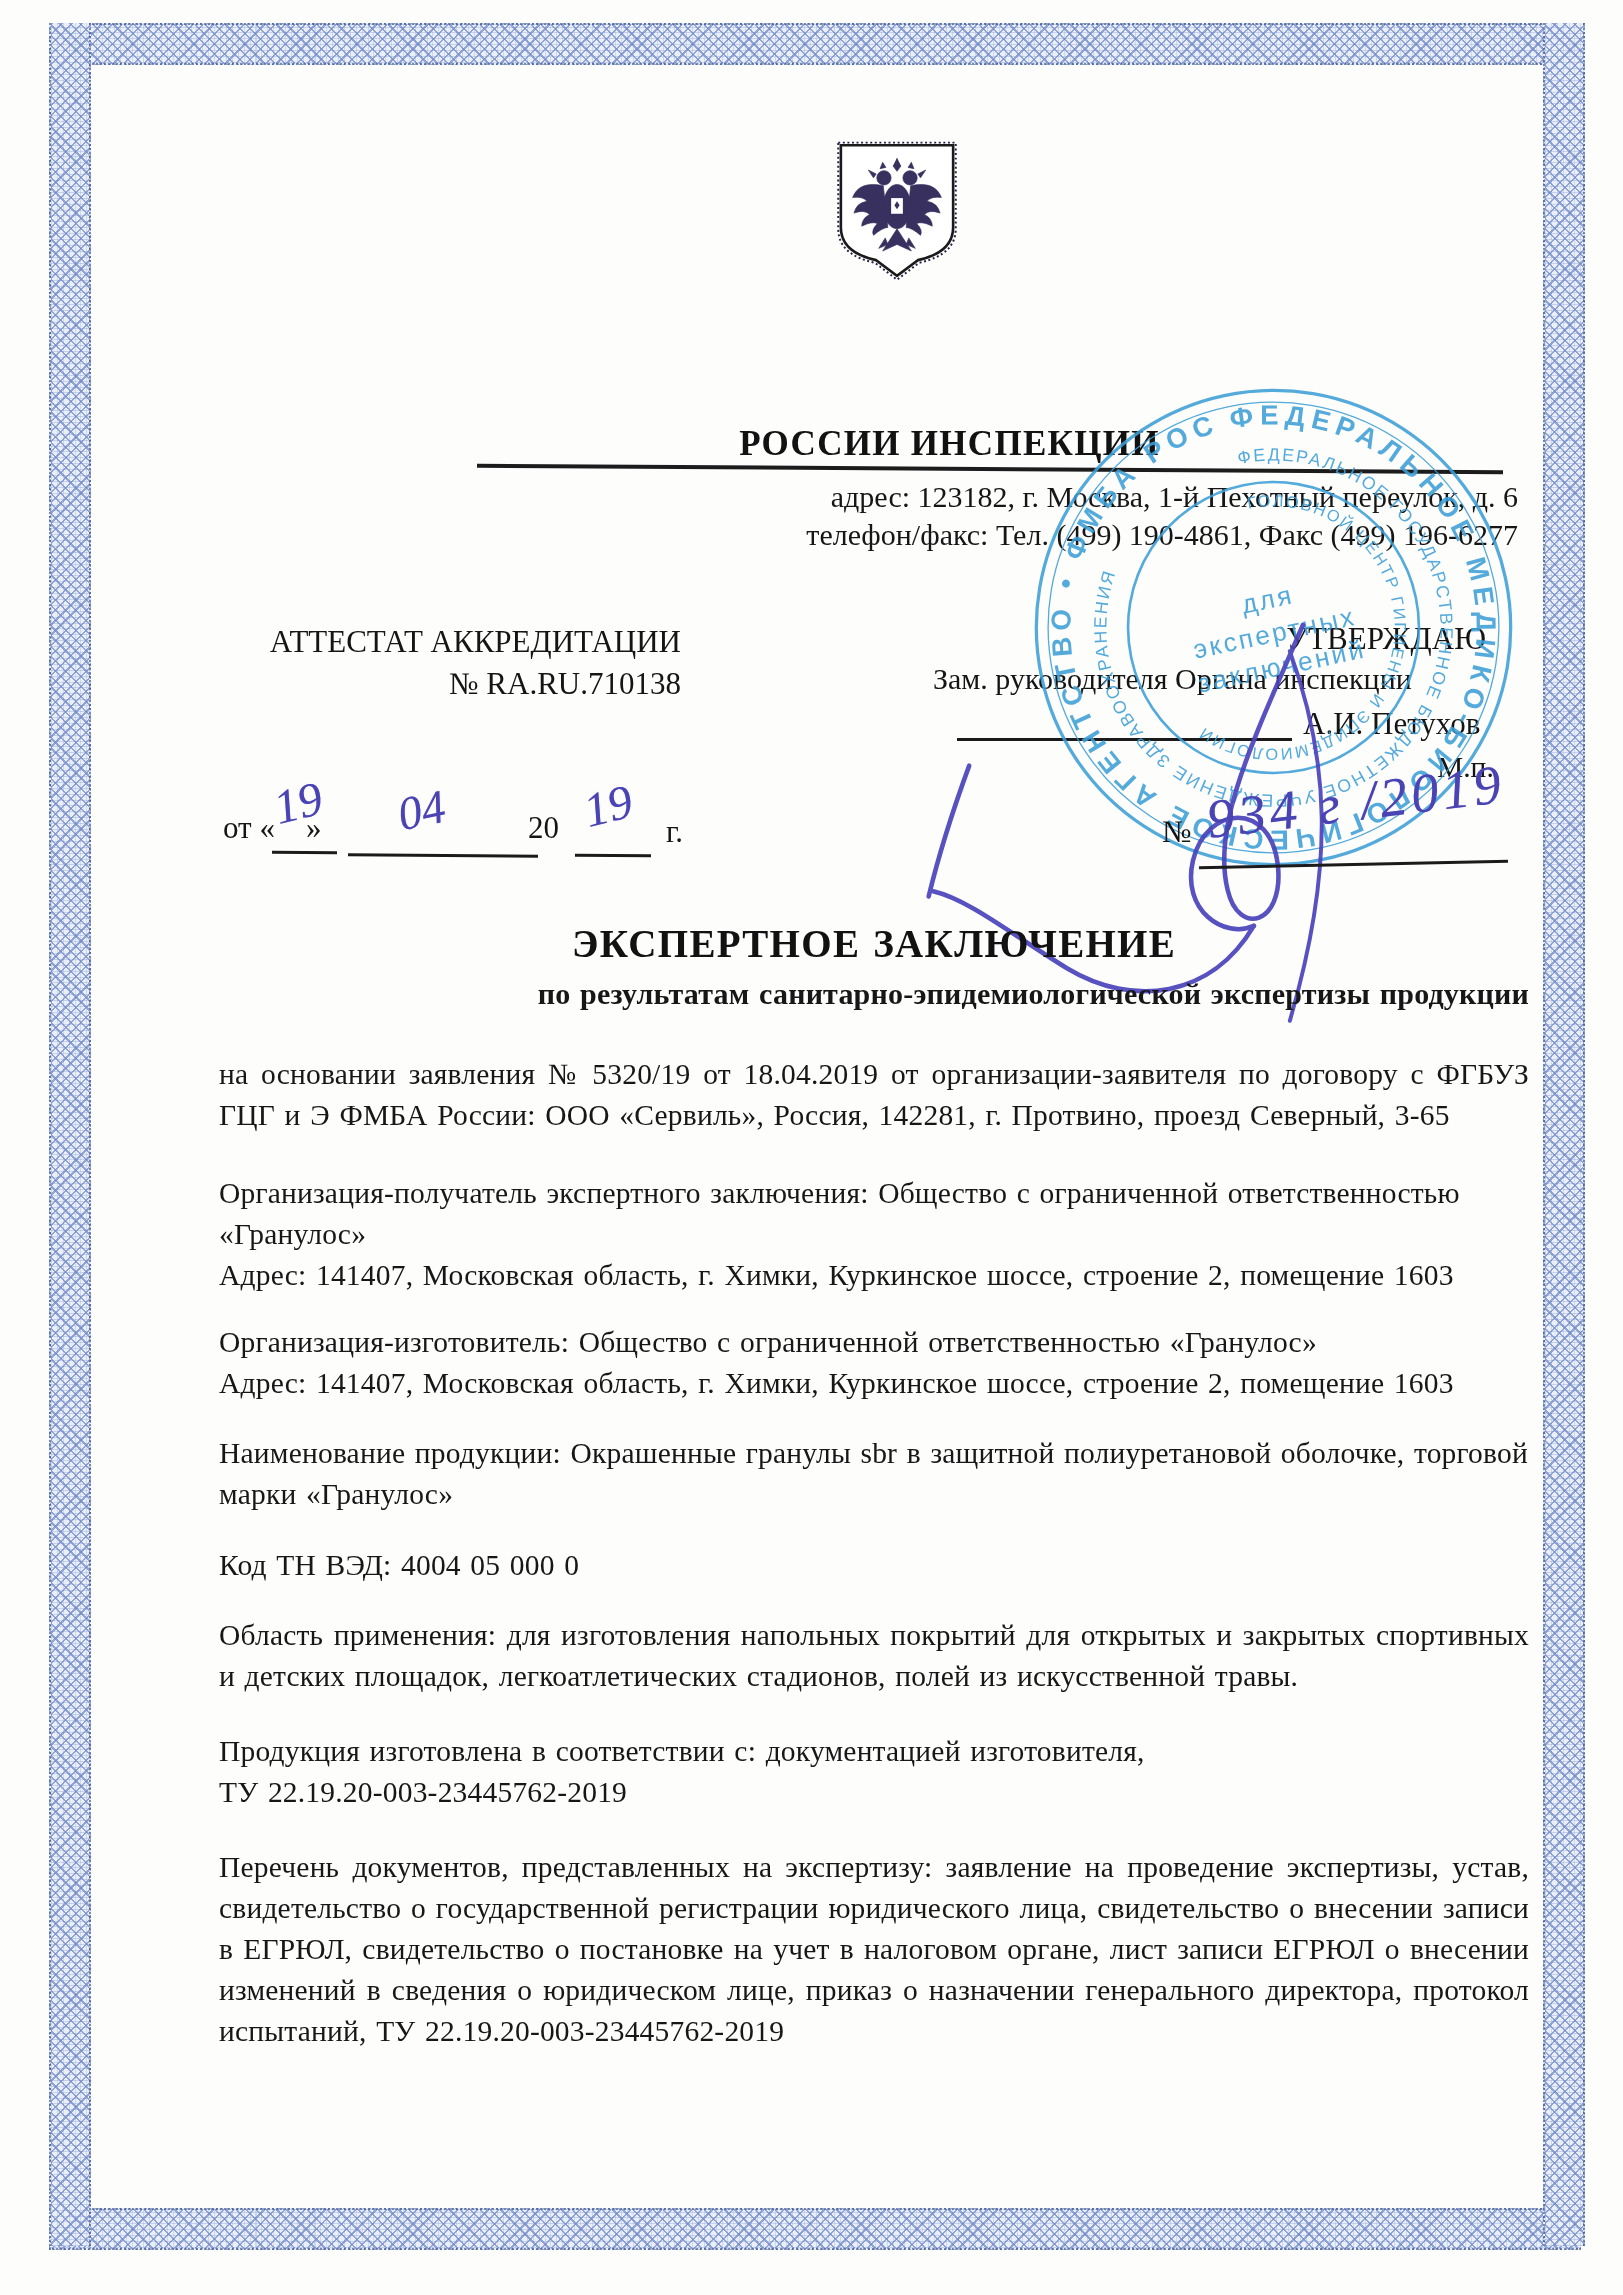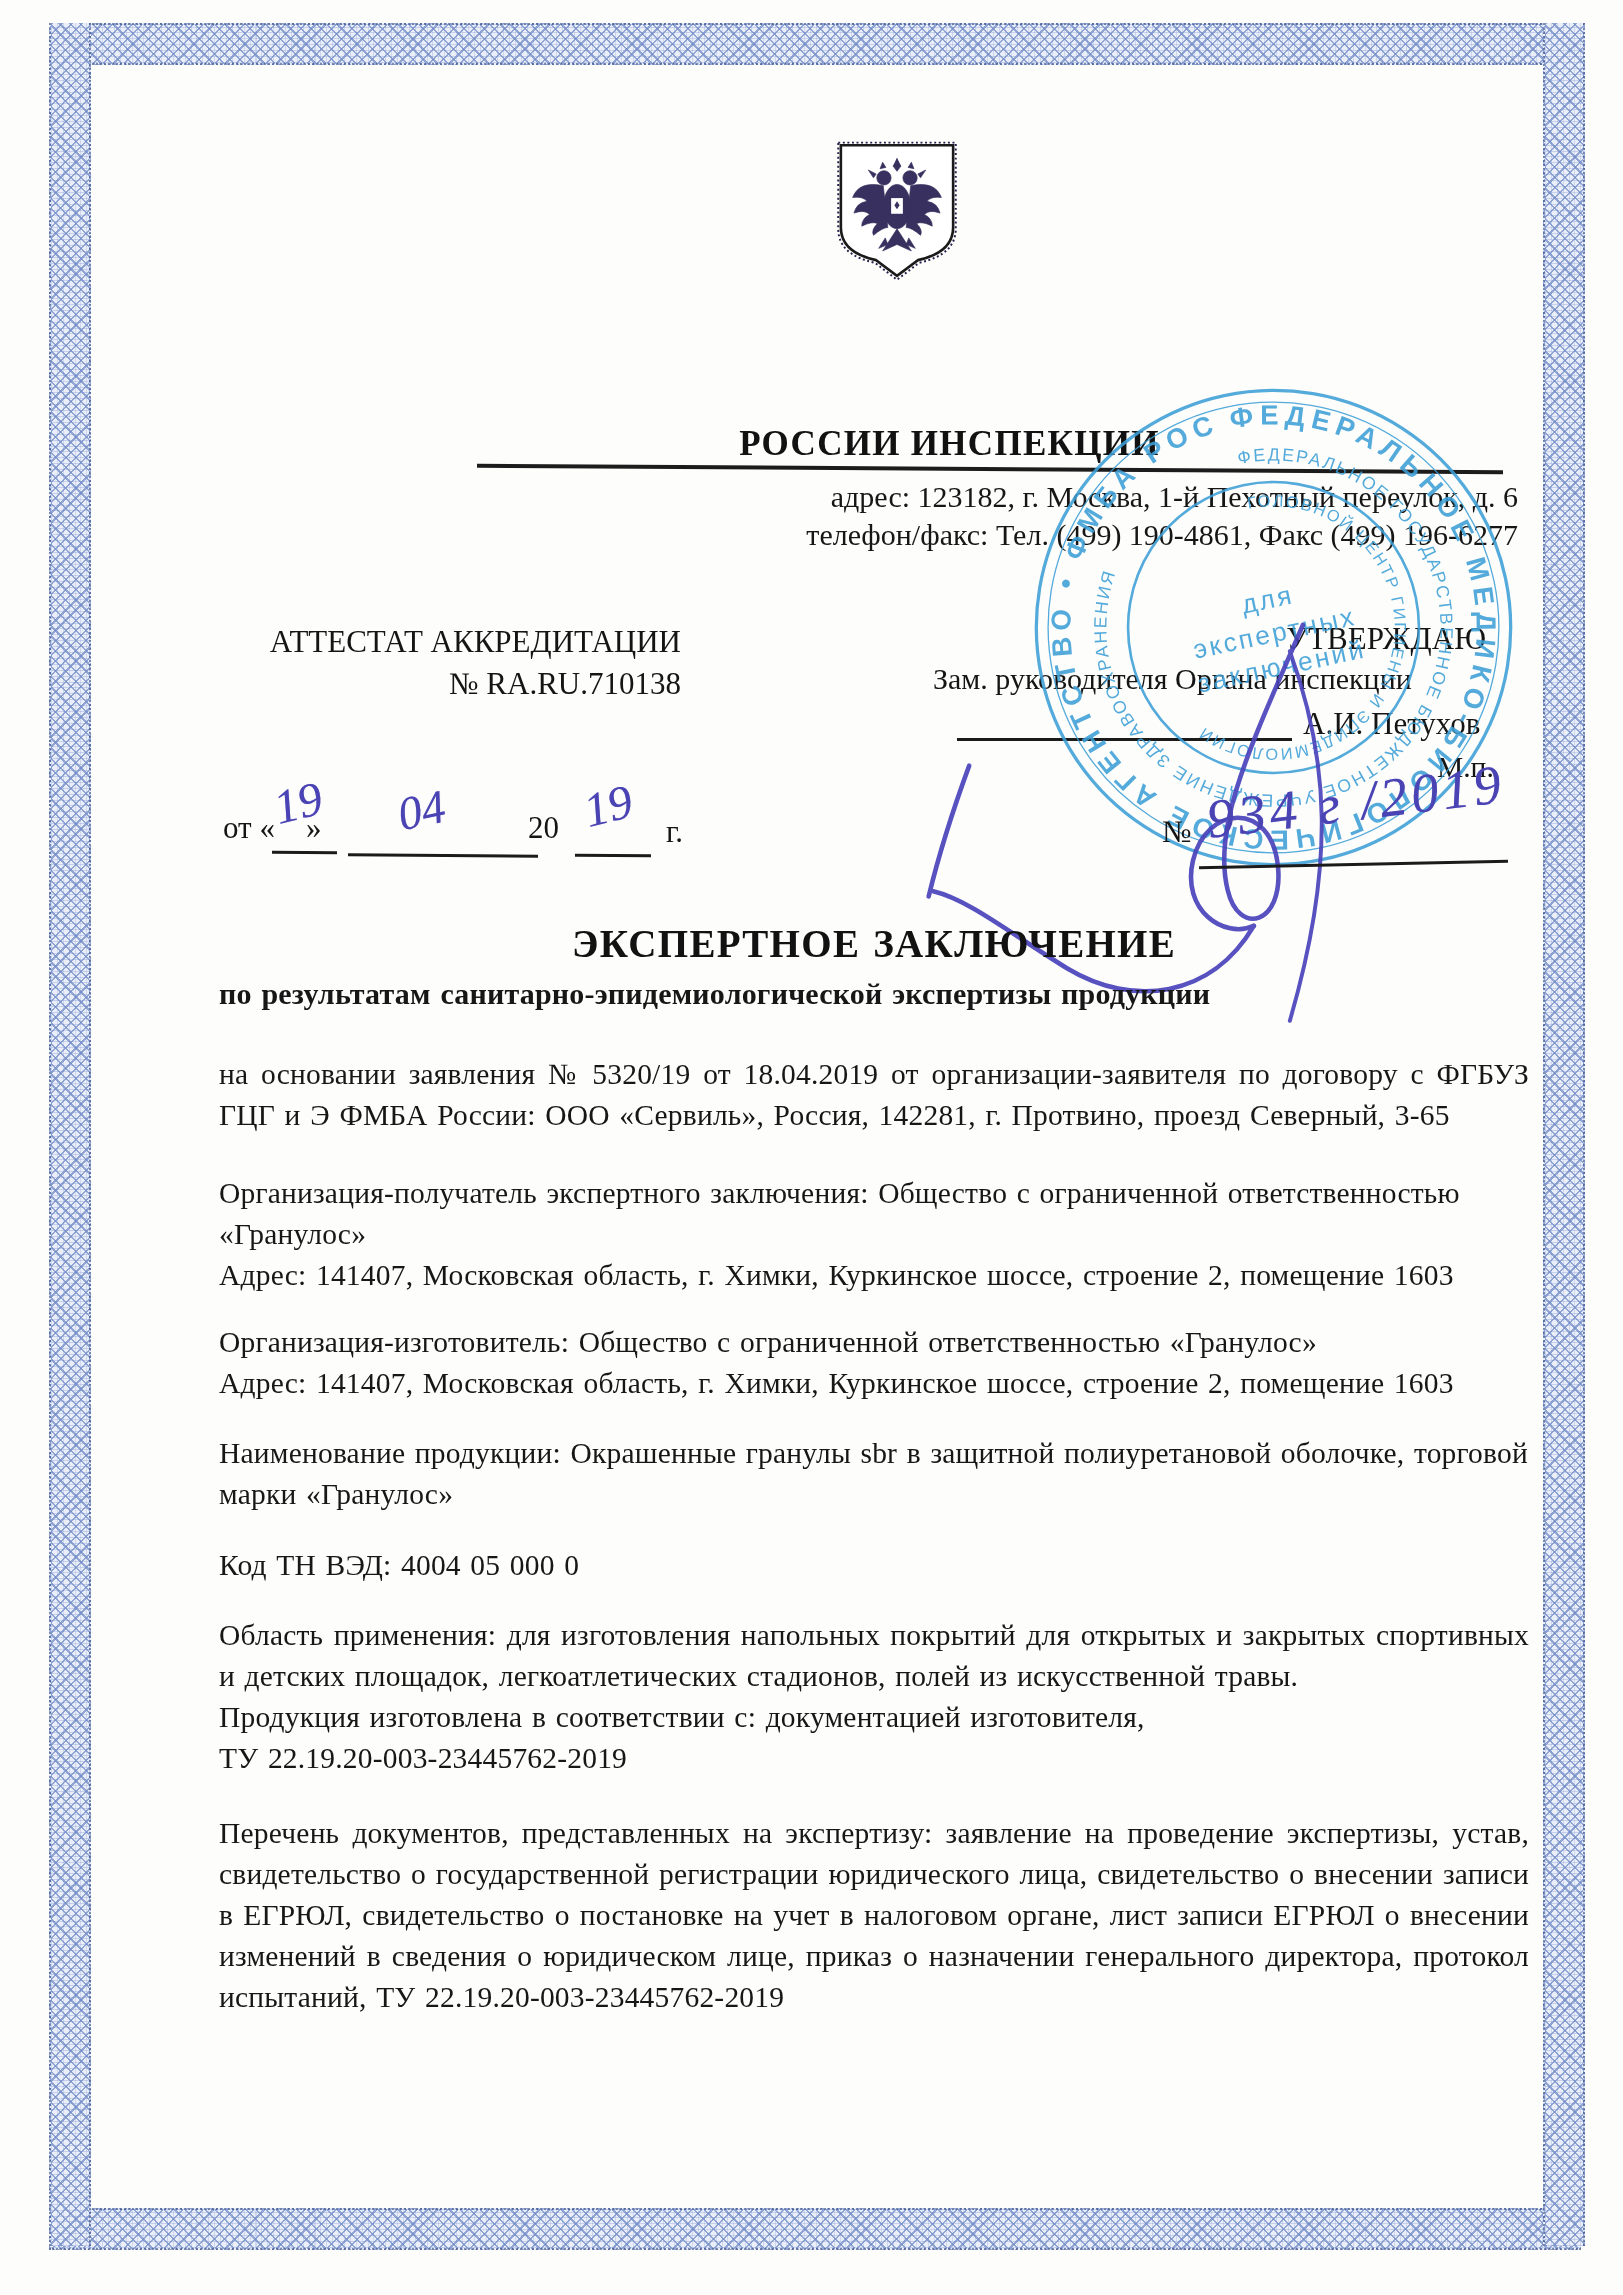--- a/index.html
+++ b/index.html
@@ -59,31 +59,31 @@
 
   
   .stamp{position:absolute;left:1018px;top:372px;width:511px;height:511px;transform:rotate(-12deg);opacity:.88;}
   .stamp text{fill:#3d9fd6;font-family:"Liberation Sans","DejaVu Sans",sans-serif;}
   .signature{position:absolute;left:871px;top:589px;width:589px;height:458px;}
 
   
   .docbody{position:absolute;left:219px;top:913px;width:1310px;font-size:29.5px;line-height:41px;color:#171717;
            letter-spacing:0.2px;word-spacing:2px;}
   .doc-title{margin-top:10px;text-align:center;font-weight:bold;font-size:39px;letter-spacing:1.3px;color:#121212;}
-  .doc-subtitle{margin-top:9.2px;text-align:left;font-weight:bold;font-size:30px;}
+  .doc-subtitle{margin-top:9.2px;text-align:right;font-weight:bold;font-size:30px;}
   .para{margin:0;}
   .jst{text-align:justify;}
   .b{font-weight:normal;}
   .mt-basis{margin-top:40px;}
   .mt-recipient{margin-top:37px;}
   .mt-manufacturer{margin-top:26px;}
   .mt-product{margin-top:29px;}
   .mt-tnved{margin-top:30px;}
   .mt-scope{margin-top:29px;}
-  .mt-made{}
+  .mt-made{margin-top:34px;}
   .mt-docs{margin-top:34px;}
 </style>
 </head>
 <body>
 
 <div class="page">
 
   <div class="lace h top"></div>
   <div class="lace h bottom"></div>
   <div class="lace v left"></div>

